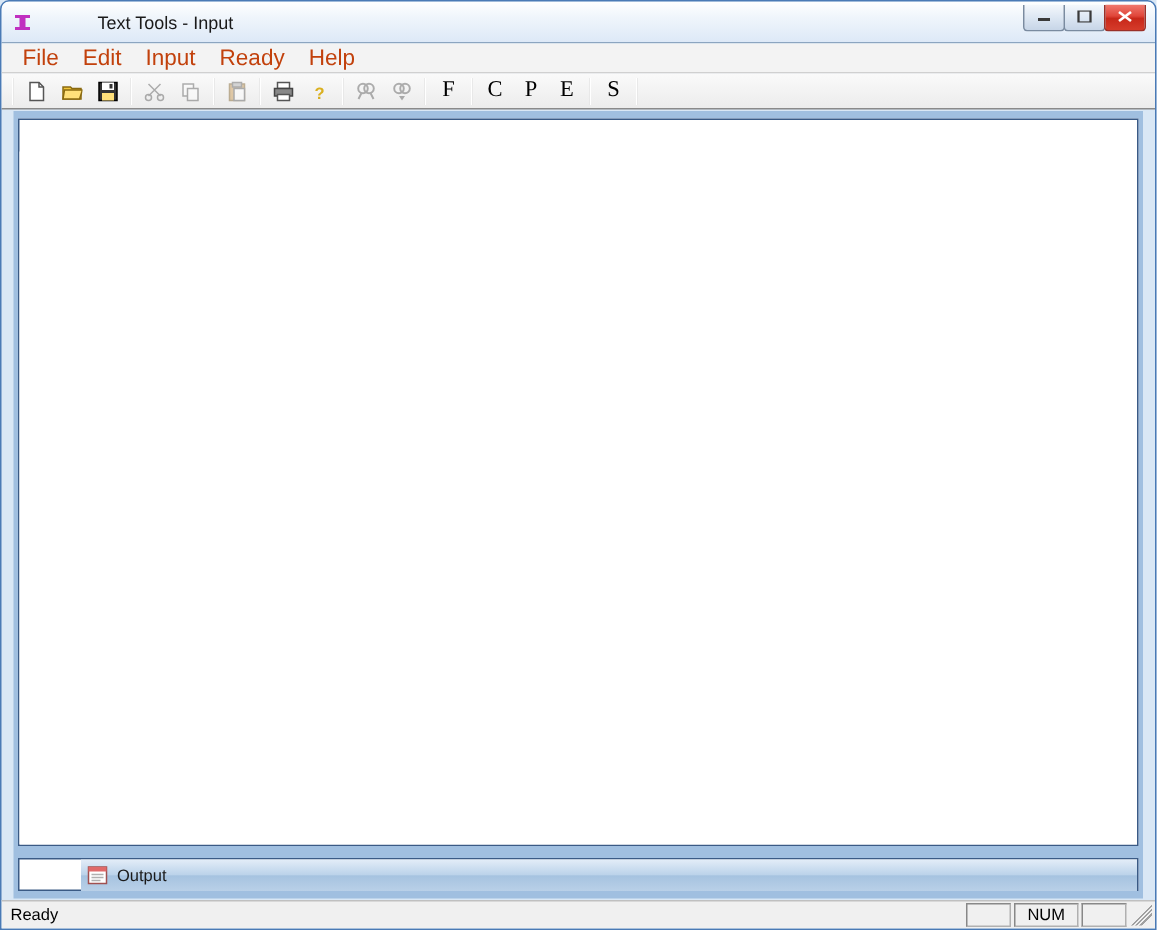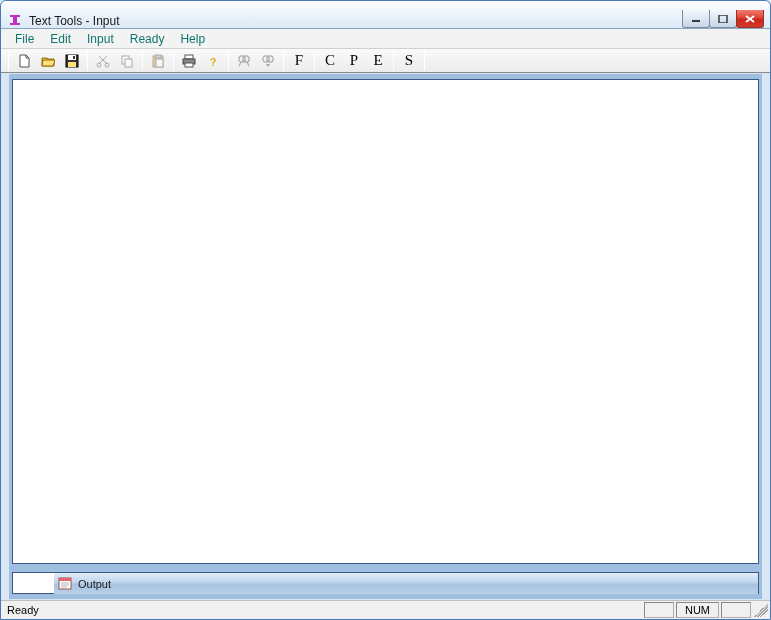--- a/index.html
+++ b/index.html
@@ -17,23 +17,24 @@
       position: relative;
       border: 1px solid #4a7ab5;
       border-radius: 6px 6px 0 0;
     }
     
     .titlebar {
       height: 28px;
       background: linear-gradient(to bottom, #ffffff 0%, #eff5fb 40%, #dde9f7 100%);
       border-bottom: 1px solid #8ca5c0;
       display: flex;
-      align-items: flex-end;
+      align-items: center;
       padding: 0 6px 0 6px;
       border-radius: 5px 5px 0 0;
+      gap: 36px;
     }
     .titlebar .app-icon {
       width: 16px;
       height: 16px;
       margin-right: 6px;
       display: flex;
       align-items: center;
       justify-content: center;
     }
     .titlebar .title-text {
@@ -67,22 +68,22 @@
     .menubar {
       height: 20px;
       background: #f3f3f3;
       border-bottom: 1px solid #d0d0d0;
       display: flex;
       align-items: center;
       padding: 0 6px;
     }
     .menu-item {
       padding: 2px 8px;
-      color: #0f766e;
-      font-size: 12px;
+      color: #c2410c;
+      font-size: 15px;
       cursor: default;
     }
     
     .toolbar {
       height: 24px;
       background: linear-gradient(to bottom, #fafafa 0%, #ececec 100%);
       border-bottom: 1px solid #8a8a8a;
       display: flex;
       align-items: center;
       padding: 0 4px;

